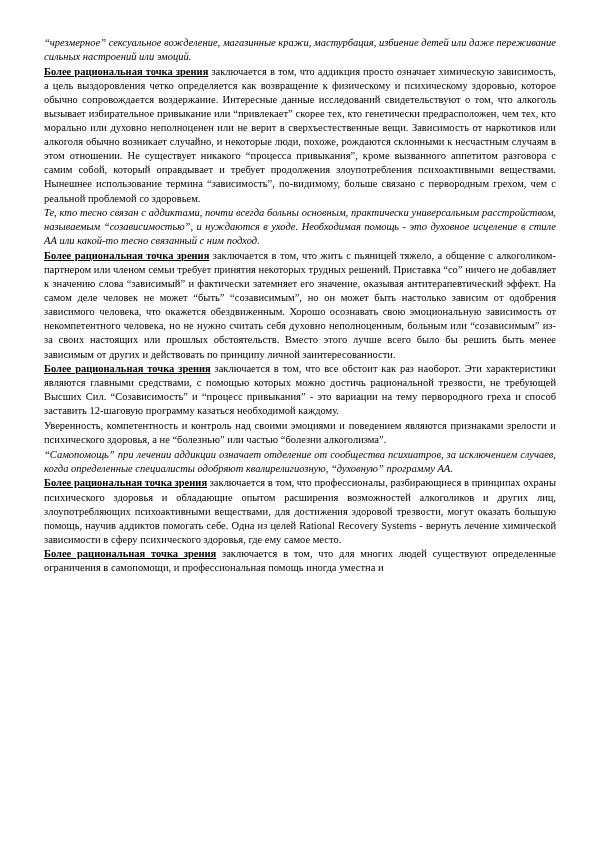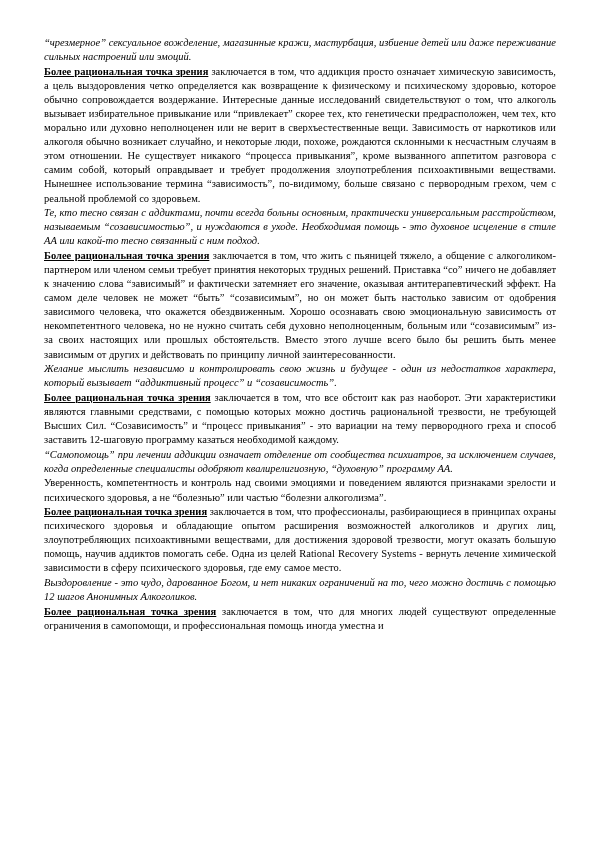--- a/index.html
+++ b/index.html
@@ -45,28 +45,26 @@
 <div class="page">
 
   <p class="para italic"><span>“чрезмерное” сексуальное вожделение, магазинные кражи, мастурбация, избиение детей или даже переживание сильных настроений или эмоций.</span></p>
 
   <p class="para"><span class="lead">Более рациональная точка зрения</span><span> заключается в том, что аддикция просто означает химическую зависимость, а цель выздоровления четко определяется как возвращение к физическому и психическому здоровью, которое обычно сопровождается воздержание. Интересные данные исследований свидетельствуют о том, что алкоголь вызывает избирательное привыкание или “привлекает” скорее тех, кто генетически предрасположен, чем тех, кто морально или духовно неполноценен или не верит в сверхъестественные вещи. Зависимость от наркотиков или алкоголя обычно возникает случайно, и некоторые люди, похоже, рождаются склонными к несчастным случаям в этом отношении. Не существует никакого “процесса привыкания”, кроме вызванного аппетитом разговора с самим собой, который оправдывает и требует продолжения злоупотребления психоактивными веществами. Нынешнее использование термина “зависимость”, по-видимому, больше связано с первородным грехом, чем с реальной проблемой со здоровьем.</span></p>
 
   <p class="para italic"><span>Те, кто тесно связан с аддиктами, почти всегда больны основным, практически универсальным расстройством, называемым “созависимостью”, и нуждаются в уходе. Необходимая помощь - это духовное исцеление в стиле АА или какой-то тесно связанный с ним подход.</span></p>
 
   <p class="para"><span class="lead">Более рациональная точка зрения</span><span> заключается в том, что жить с пьяницей тяжело, а общение с алкоголиком-партнером или членом семьи требует принятия некоторых трудных решений. Приставка “со” ничего не добавляет к значению слова “зависимый” и фактически затемняет его значение, оказывая антитерапевтический эффект. На самом деле человек не может “быть” “созависимым”, но он может быть настолько зависим от одобрения зависимого человека, что окажется обездвиженным. Хорошо осознавать свою эмоциональную зависимость от некомпетентного человека, но не нужно считать себя духовно неполноценным, больным или “созависимым” из-за своих настоящих или прошлых обстоятельств. Вместо этого лучше всего было бы решить быть менее зависимым от других и действовать по принципу личной заинтересованности.</span></p>
 
-  <p class="para italic"><span>Желание мыслить независимо и контролировать свою жизнь и будущее - один из недостатков характера, который вызывает “аддиктивный процесс” и “созависимость”.</span></p>
 
   <p class="para"><span class="lead">Более рациональная точка зрения</span><span> заключается в том, что все обстоит как раз наоборот. Эти характеристики являются главными средствами, с помощью которых можно достичь рациональной трезвости, не требующей Высших Сил. “Созависимость” и “процесс привыкания” - это вариации на тему первородного греха и способ заставить 12-шаговую программу казаться необходимой каждому.</span></p>
 
+  <p class="para"><span>Уверенность, компетентность и контроль над своими эмоциями и поведением являются признаками зрелости и психического здоровья, а не “болезнью” или частью “болезни алкоголизма”.</span></p>
+
   <p class="para italic"><span>“Самопомощь” при лечении аддикции означает отделение от сообщества психиатров, за исключением случаев, когда определенные специалисты одобряют квалирелигиозную, “духовную” программу АА.</span></p>
-
-  <p class="para"><span>Уверенность, компетентность и контроль над своими эмоциями и поведением являются признаками зрелости и психического здоровья, а не “болезнью” или частью “болезни алкоголизма”.</span></p>
 
   <p class="para"><span class="lead">Более рациональная точка зрения</span><span> заключается в том, что профессионалы, разбирающиеся в принципах охраны психического здоровья и обладающие опытом расширения возможностей алкоголиков и других лиц, злоупотребляющих психоактивными веществами, для достижения здоровой трезвости, могут оказать большую помощь, научив аддиктов помогать себе. Одна из целей Rational Recovery Systems - вернуть лечение химической зависимости в сферу психического здоровья, где ему самое место.</span></p>
 
 
-  <p class="para italic"><span>Выздоровление - это чудо, дарованное Богом, и нет никаких ограничений на то, чего можно достичь с помощью 12 шагов Анонимных Алкоголиков.</span></p>
 
   <p class="para"><span class="lead">Более рациональная точка зрения</span><span> заключается в том, что для многих людей существуют определенные ограничения в самопомощи, и профессиональная помощь иногда уместна и</span></p>
 
 </div>
 
 </body></html>

